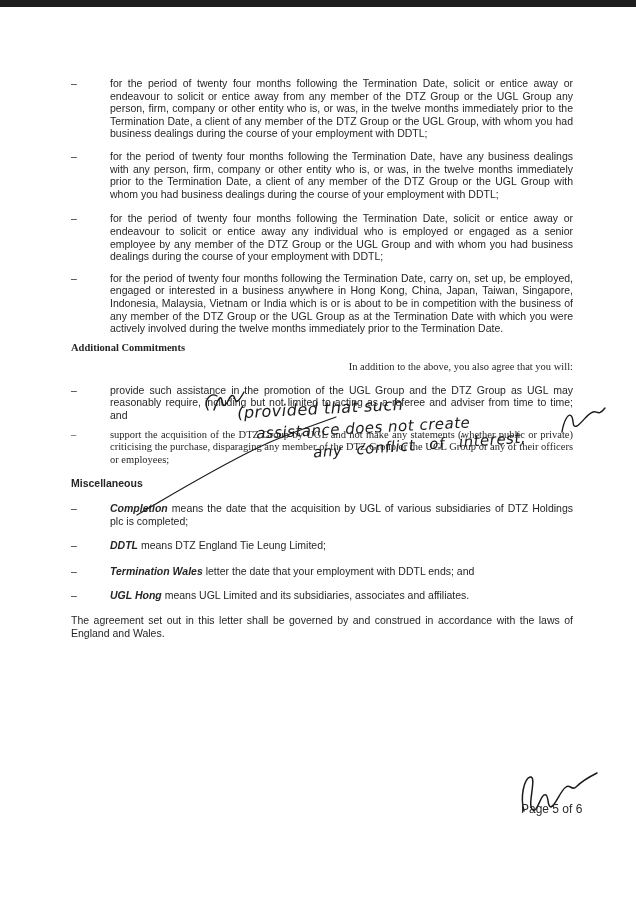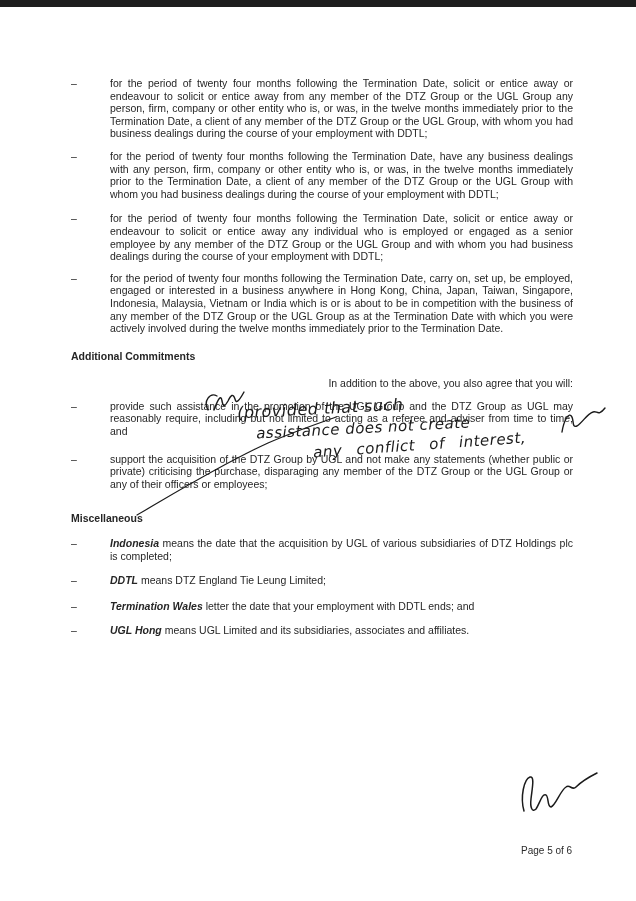--- a/index.html
+++ b/index.html
@@ -15,40 +15,40 @@
     position:absolute;top:0;left:0;width:636px;height:7px;background:#1e1e1e;
   }
   .content{
     position:absolute;left:71px;top:77px;width:502px;
     font-size:10.5px;line-height:12.6px;
     text-align:justify;
   }
   .para{margin:0;}
   .bullet{position:relative;padding-left:39px;}
   .bullet .dash{position:absolute;left:0;top:0;}
-  .mt10{margin-top:10px;} .mt11{margin-top:22px;} .mt12{margin-top:12px;}
-  .mt13{margin-top:13px;} .mt15{margin-top:15px;} .mt9{margin-top:9px;}
+  .mt10{margin-top:10px;} .mt11{margin-top:11px;} .mt12{margin-top:12px;}
+  .mt13{margin-top:13px;} .mt15{margin-top:7px;font-family:Liberation Serif, serif;} .mt9{margin-top:9px;}
   .heading{font-weight:bold;text-align:left;}
   .term{font-weight:bold;font-style:italic;}
   
   .hw{
     position:absolute;
     font-family:"DejaVu Sans", sans-serif;
     font-style:italic;
     color:#1b1b1b;
     white-space:nowrap;
     letter-spacing:0.5px;
   }
   .hw1{left:237px;top:399px;font-size:16px;transform:rotate(-3deg);}
   .hw2{left:256px;top:419px;font-size:15px;transform:rotate(-3deg);}
   .hw3{left:313px;top:436px;font-size:15px;transform:rotate(-4deg);word-spacing:9px;}
   .svg-mark{position:absolute;}
   .footer{
-    position:absolute;left:521px;top:845px;
-    font-size:10px;color:#2b2b2b;
+    position:absolute;left:521px;top:802px;
+    font-size:12px;color:#2b2b2b;
   }
 </style>
 </head>
 <body>
 
 <div class="page">
 
   <div class="scan-bar"></div>
 
   <div class="content">
@@ -82,35 +82,36 @@
     <div class="bullet mt15">
       <span class="dash">–</span>
       <p class="para">support the acquisition of the DTZ Group by UGL and not make any statements (whether public or private) criticising the purchase, disparaging any member of the DTZ Group or the UGL Group or any of their officers or employees;</p>
     </div>
 
     <p class="para heading mt11">Miscellaneous</p>
 
 
     <div class="bullet mt12">
       <span class="dash">–</span>
-      <p class="para"><span class="term">Indonesia</span><span> means the date that the acquisition by UGL of various subsidiaries of DTZ Holdings plc is completed;</span></p>
+      <p class="para"><span class="term">Completion</span><span> means the date that the acquisition by UGL of various subsidiaries of DTZ Holdings plc is completed;</span></p>
     </div>
     <div class="bullet mt12">
       <span class="dash">–</span>
       <p class="para"><span class="term">DDTL</span><span> means DTZ England Tie Leung Limited;</span></p>
     </div>
     <div class="bullet mt13">
       <span class="dash">–</span>
       <p class="para"><span class="term">Termination Wales</span><span> letter the date that your employment with DDTL ends; and</span></p>
     </div>
     <div class="bullet mt12">
       <span class="dash">–</span>
       <p class="para"><span class="term">UGL Hong</span><span> means UGL Limited and its subsidiaries, associates and affiliates.</span></p>
     </div>
 
+    <p class="para mt12">The agreement set out in this letter shall be governed by and construed in accordance with the laws of England and Wales.</p>
 
   </div>
 
   <svg class="svg-mark" style="left:128px;top:408px;" width="216" height="114" viewBox="0 0 216 114">
     <path d="M 9,107 C 42,88 92,57 140,35 C 165,24 186,17 208,9" fill="none" stroke="#1b1b1b" stroke-width="1.2" stroke-linecap="round"></path>
   </svg>
 
   <svg class="svg-mark" style="left:202px;top:389px;" width="48" height="26" viewBox="0 0 48 26">
     <path d="M 6,21 C 1,12 8,3 15,7 M 12,21 C 16,10 19,5 20,12 C 21,17 22,19 26,12 C 29,6 31,4 33,10 C 34,14 36,14 42,3" fill="none" stroke="#1b1b1b" stroke-width="1.4" stroke-linecap="round"></path>
   </svg>

